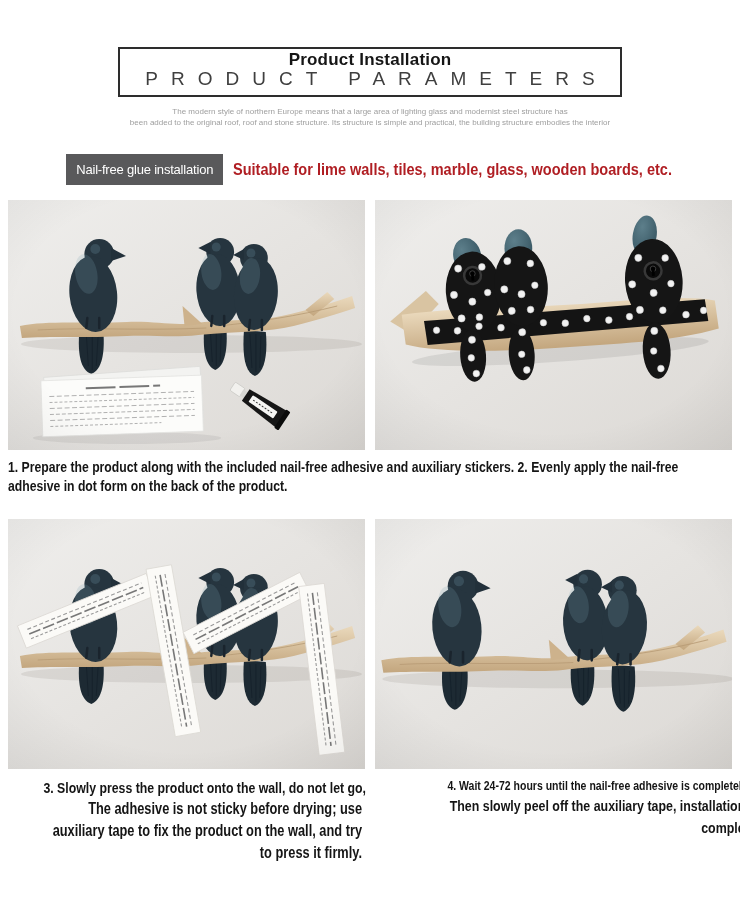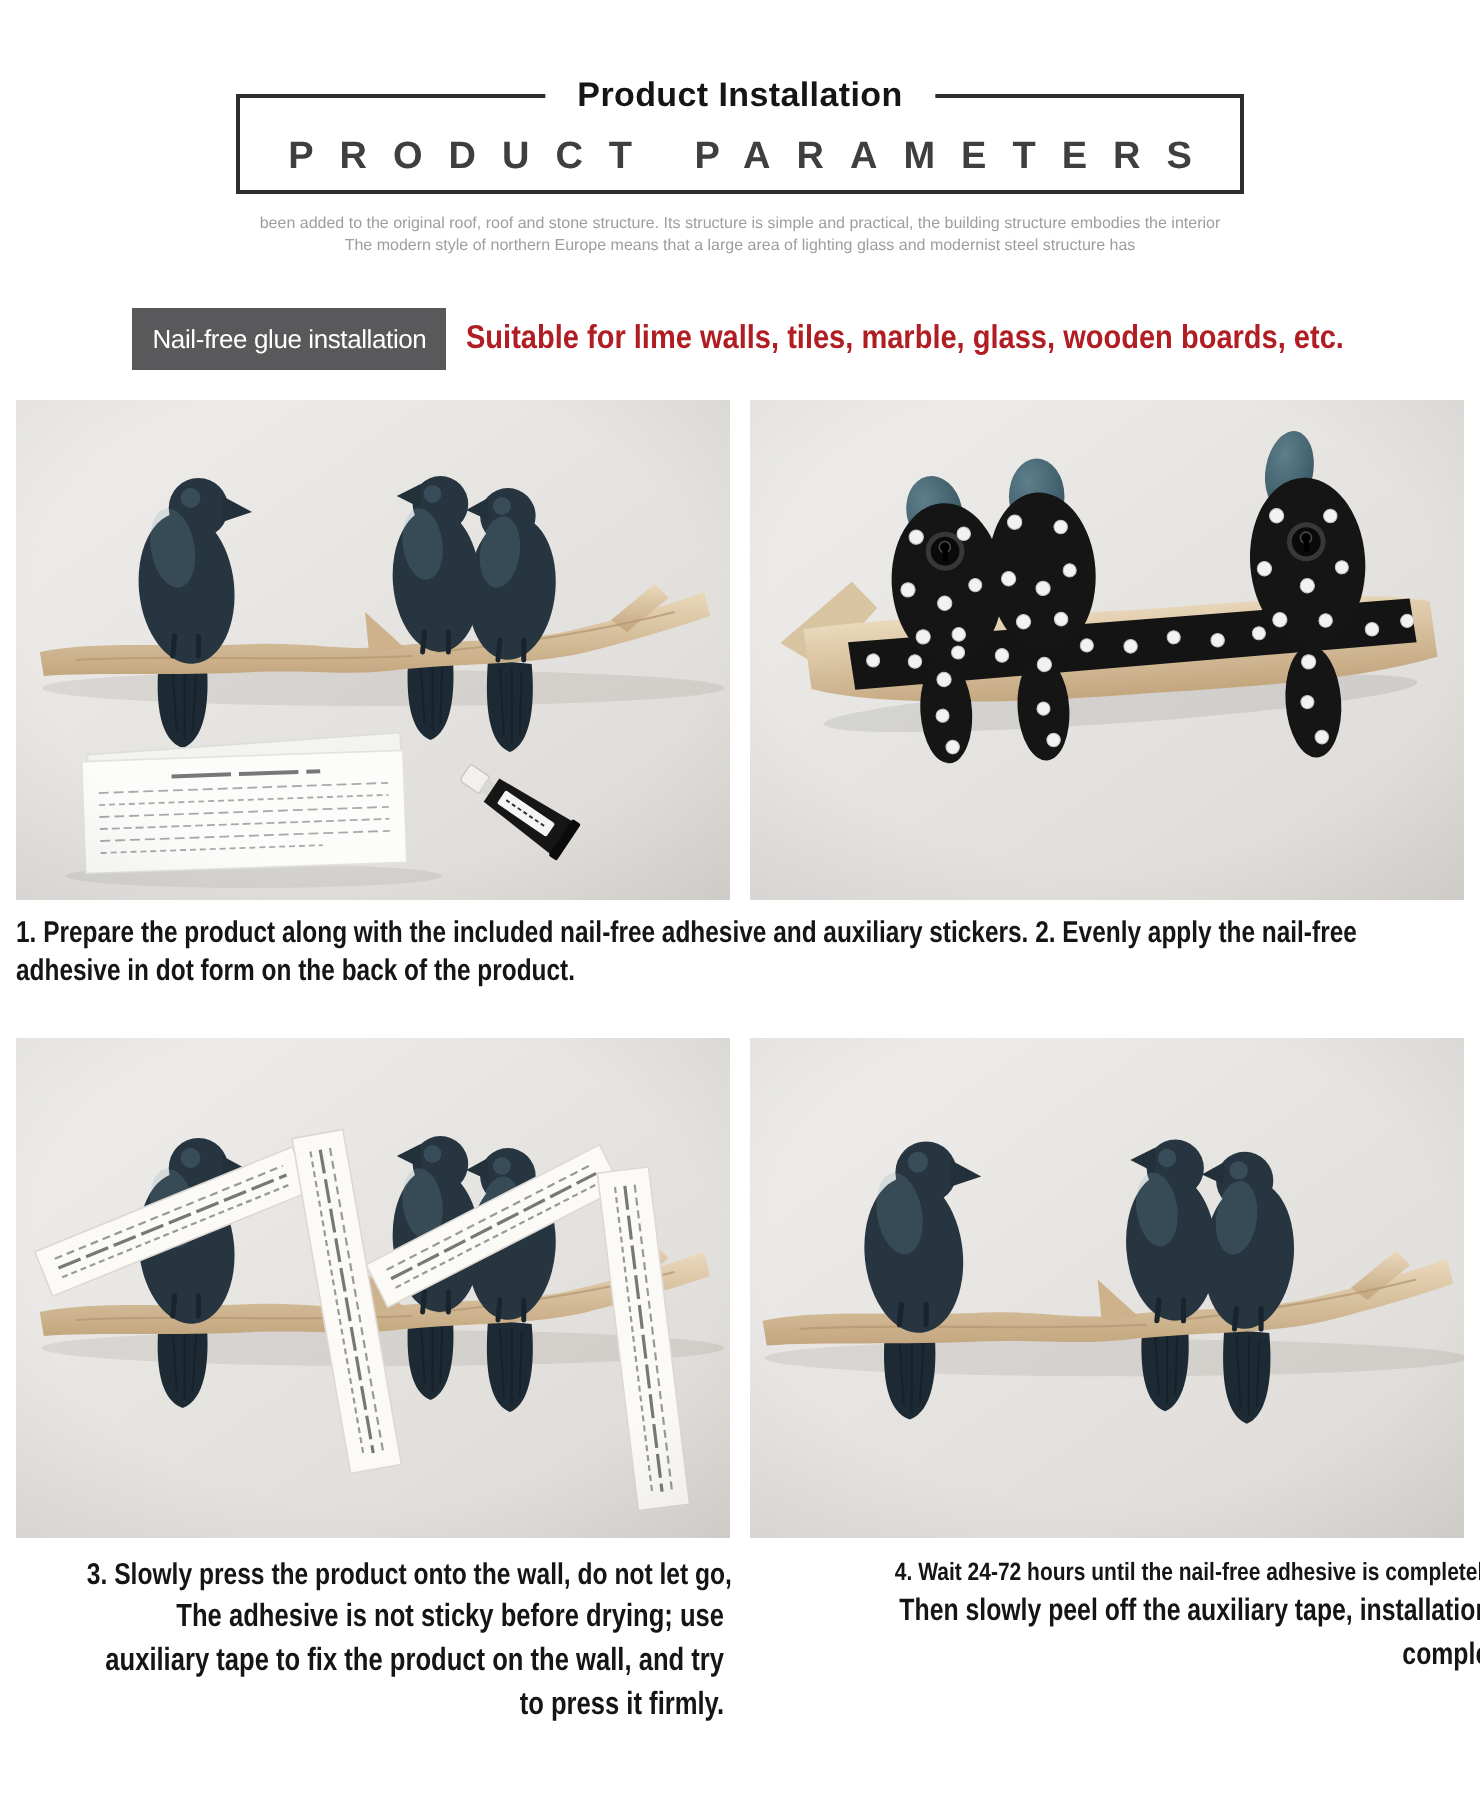--- a/index.html
+++ b/index.html
@@ -4,24 +4,24 @@
 <style>
   :root{
     --accent-red:#b01e23; --method-label-bg:#59595b; --caption-text:#151515;
     --muted-text:#9e9e9e; --border-dark:#2d2d2d; --photo-bg:#e9e6e3;
   }
   html,body{margin:0;padding:0;}
   body{width:740px;height:900px;background:#fff;overflow:hidden;
        font-family:"Liberation Sans",sans-serif;color:var(--caption-text);}
   .param-box{width:500px;height:46px;border:2px solid var(--border-dark);margin:47px auto 0;
              position:relative;display:flex;align-items:flex-end;justify-content:center;}
-  .page-title{position:absolute;left:50%;top:0;transform:translate(-50%,-55%);background:#fff;
+  .page-title{position:absolute;left:50%;top:12px;transform:translate(-50%,-55%);background:#fff;
               padding:0 16px;font-size:17px;font-weight:700;letter-spacing:.2px;white-space:nowrap;}
   .param-label{font-size:19px;letter-spacing:13px;padding-left:13px;color:#3f3f3f;
-               font-weight:700;padding-bottom:5px;white-space:nowrap;}
+               font-weight:400;padding-bottom:5px;white-space:nowrap;}
   .desc{margin-top:9px;text-align:center;color:var(--muted-text);font-size:8px;line-height:11px;}
   .desc-line{white-space:nowrap;}
   .method-row{display:flex;align-items:center;margin:26px 8px 0;justify-content:flex-end;}
   .method-badge{background:var(--method-label-bg);color:#fff;font-size:13px;letter-spacing:-.2px;
                 padding:8px 10px;white-space:nowrap;}
   .suitability{color:var(--accent-red);font-weight:700;font-size:16.5px;margin-left:10px;
                white-space:nowrap;transform:scaleX(.88);transform-origin:left center;}
   .grid{display:grid;grid-template-columns:1fr 1fr;gap:10px;padding:0 8px;margin-top:15px;}
   .grid--bottom{margin-top:24px;}
   .photo{height:250px;background:var(--photo-bg);}
@@ -86,22 +86,22 @@
     </g>
   </defs>
 </svg>
 
 <div class="param-box">
   <div class="page-title">Product Installation</div>
   <div class="param-label">PRODUCT PARAMETERS</div>
 </div>
 
 <div class="desc">
+  <div class="desc-line">The modern style of northern Europe means that a large area of lighting glass and modernist steel structure has</div>
   <div class="desc-line">been added to the original roof, roof and stone structure. Its structure is simple and practical, the building structure embodies the interior</div>
-  <div class="desc-line">The modern style of northern Europe means that a large area of lighting glass and modernist steel structure has</div>
 </div>
 
 <div class="method-row">
   <div class="method-badge">Nail-free glue installation</div>
   <div class="suitability">Suitable for lime walls, tiles, marble, glass, wooden boards, etc.</div>
 </div>
 
 <div class="grid">
 
   <div class="photo">

